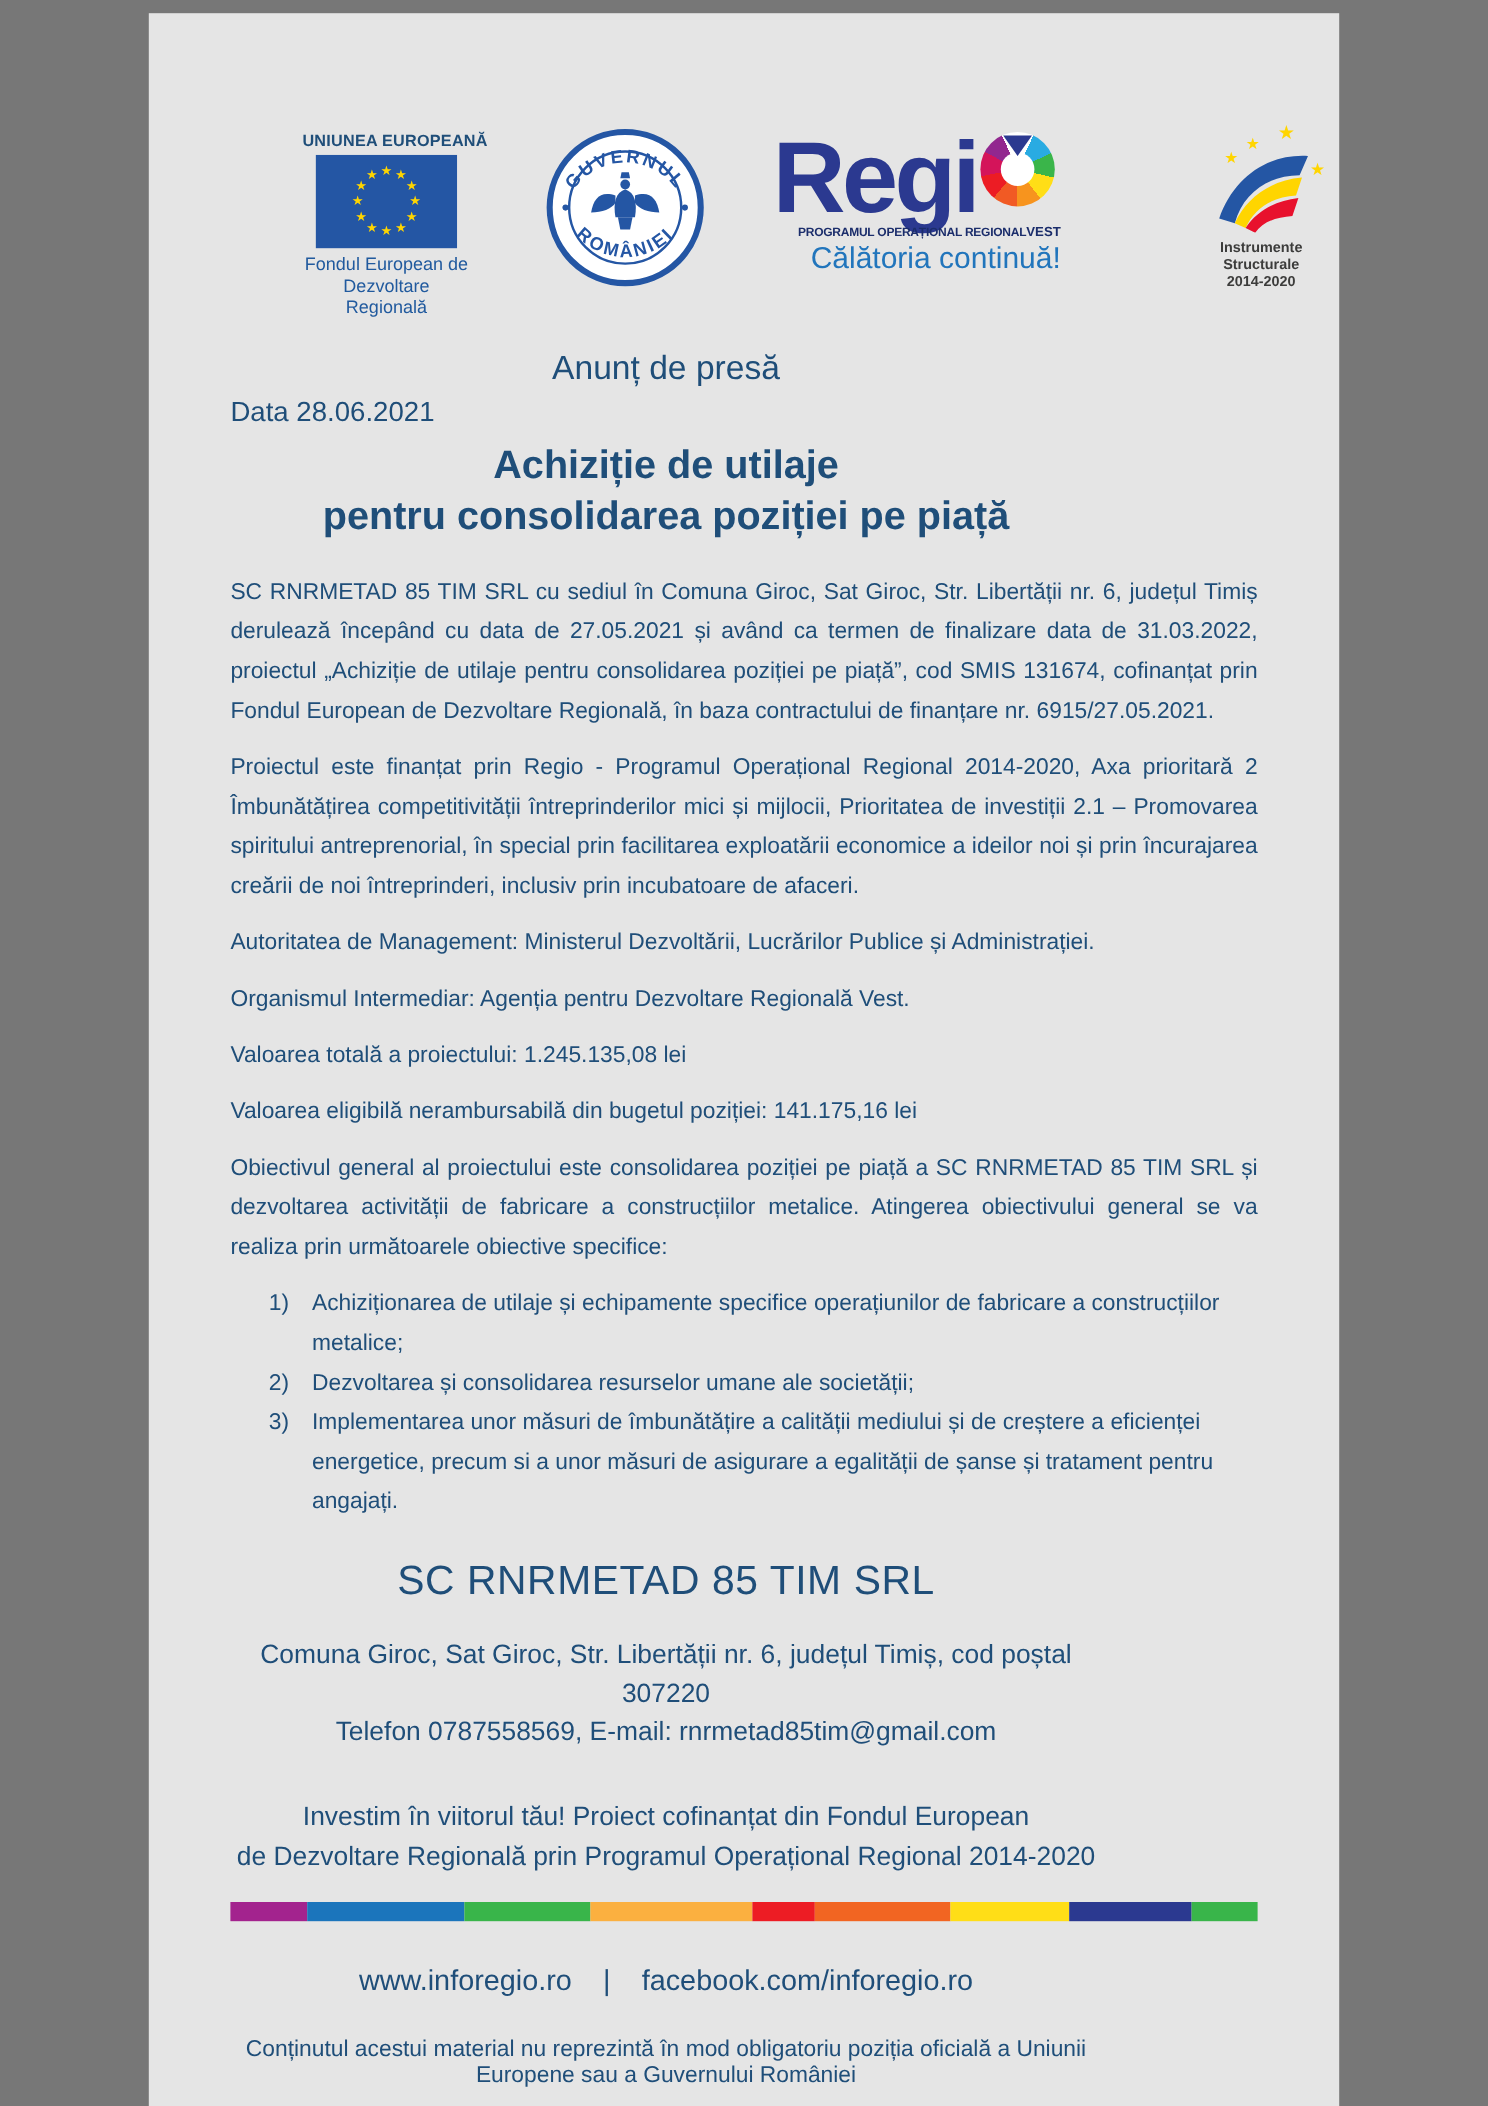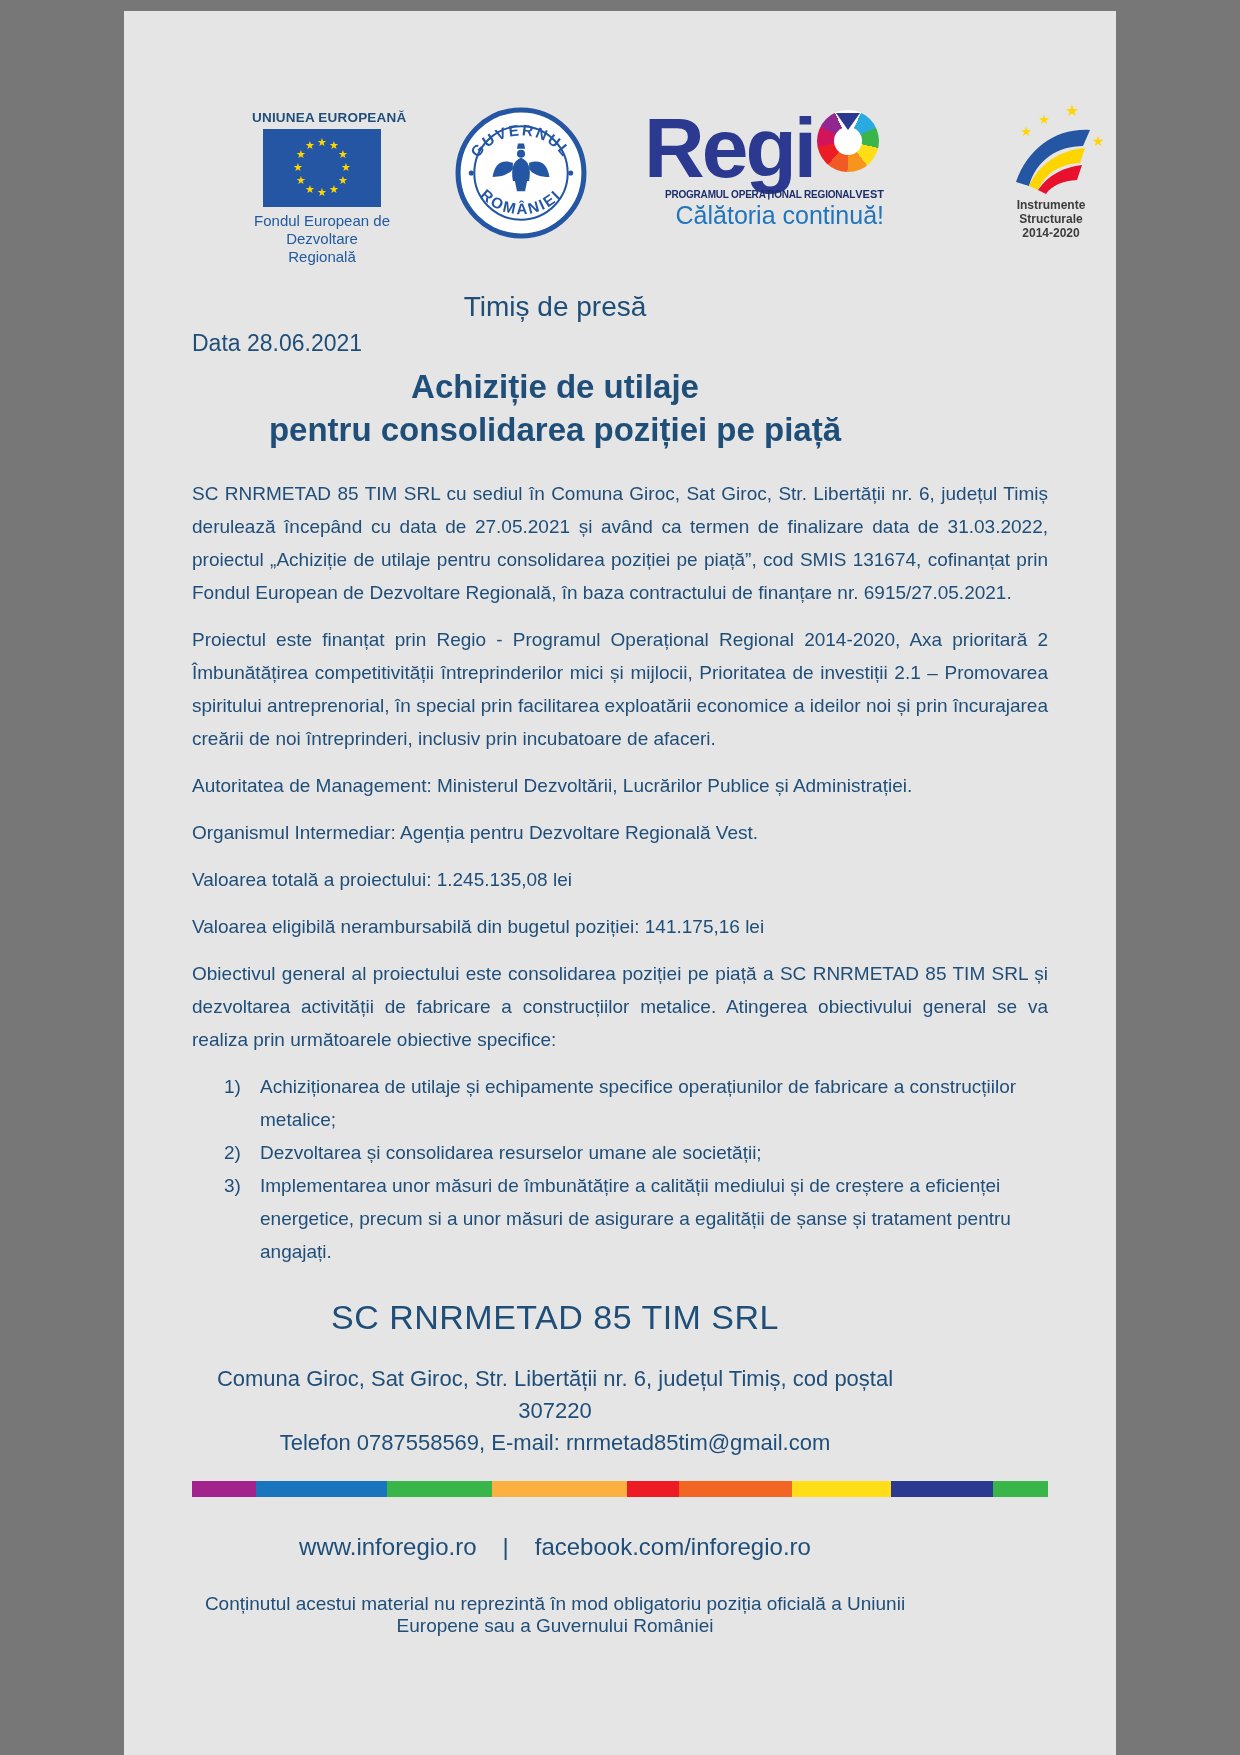--- a/index.html
+++ b/index.html
@@ -145,21 +145,21 @@
         <path d="M30 80 C 42 46 70 26 104 28 L 97 44 C 72 44 50 58 43 84 Z" fill="#2456A4"></path>
         <path d="M43 84 C 53 62 74 48 99 46 L 94 61 C 76 62 60 70 52 88 Z" fill="#FFD500"></path>
         <path d="M52 88 C 62 73 78 65 96 63 L 91 78 C 77 79 66 83 60 92 Z" fill="#E8112D"></path>
       </svg>
       <div class="is-text">Instrumente Structurale</div>
       <div class="is-text">2014-2020</div>
     </div>
   </div>
 
   <div class="content">
-    <div class="doc-type center-off">Timiș de presă</div>
+    <div class="doc-type center-off">Anunț de presă</div>
     <div class="date-line">Data 28.06.2021</div>
     <div class="main-title center-off">
       <div>Achiziție de utilaje</div>
       <div>pentru consolidarea poziției pe piață</div>
     </div>
 
     <div class="body-block">
       <p>SC RNRMETAD 85 TIM SRL cu sediul în Comuna Giroc, Sat Giroc, Str. Libertății nr. 6, județul Timiș derulează începând cu data de 27.05.2021 și având ca termen de finalizare data de 31.03.2022, proiectul „Achiziție de utilaje pentru consolidarea poziției pe piață”, cod SMIS 131674, cofinanțat prin Fondul European de Dezvoltare Regională, în baza contractului de finanțare nr. 6915/27.05.2021.</p>
       <p>Proiectul este finanțat prin Regio - Programul Operațional Regional 2014-2020, Axa prioritară 2 Îmbunătățirea competitivității întreprinderilor mici și mijlocii, Prioritatea de investiții 2.1 – Promovarea spiritului antreprenorial, în special prin facilitarea exploatării economice a ideilor noi și prin încurajarea creării de noi întreprinderi, inclusiv prin incubatoare de afaceri.</p>
       <p>Autoritatea de Management: Ministerul Dezvoltării, Lucrărilor Publice și Administrației.</p>
@@ -183,20 +183,24 @@
         </div>
       </div>
     </div>
 
     <div class="company-name center-off">SC RNRMETAD 85 TIM SRL</div>
     <div class="company-address center-off">
       <div>Comuna Giroc, Sat Giroc, Str. Libertății nr. 6, județul Timiș, cod poștal 307220</div>
       <div>Telefon 0787558569, E-mail: rnrmetad85tim@gmail.com</div>
     </div>
 
+    <div class="invest center-off">
+      <div>Investim în viitorul tău! Proiect cofinanțat din Fondul European</div>
+      <div>de Dezvoltare Regională prin Programul Operațional Regional 2014-2020</div>
+    </div>
 
     <div class="rainbow-bar">
         <div class="bar-seg" style="width: 7.5%; background: rgb(163, 35, 142);"></div>
         <div class="bar-seg" style="width: 15.3%; background: rgb(27, 117, 188);"></div>
         <div class="bar-seg" style="width: 12.2%; background: rgb(57, 181, 74);"></div>
         <div class="bar-seg" style="width: 15.8%; background: rgb(251, 176, 64);"></div>
         <div class="bar-seg" style="width: 6.1%; background: rgb(237, 28, 36);"></div>
         <div class="bar-seg" style="width: 13.2%; background: rgb(242, 101, 34);"></div>
         <div class="bar-seg" style="width: 11.6%; background: rgb(255, 222, 23);"></div>
         <div class="bar-seg" style="width: 11.9%; background: rgb(43, 57, 144);"></div>

